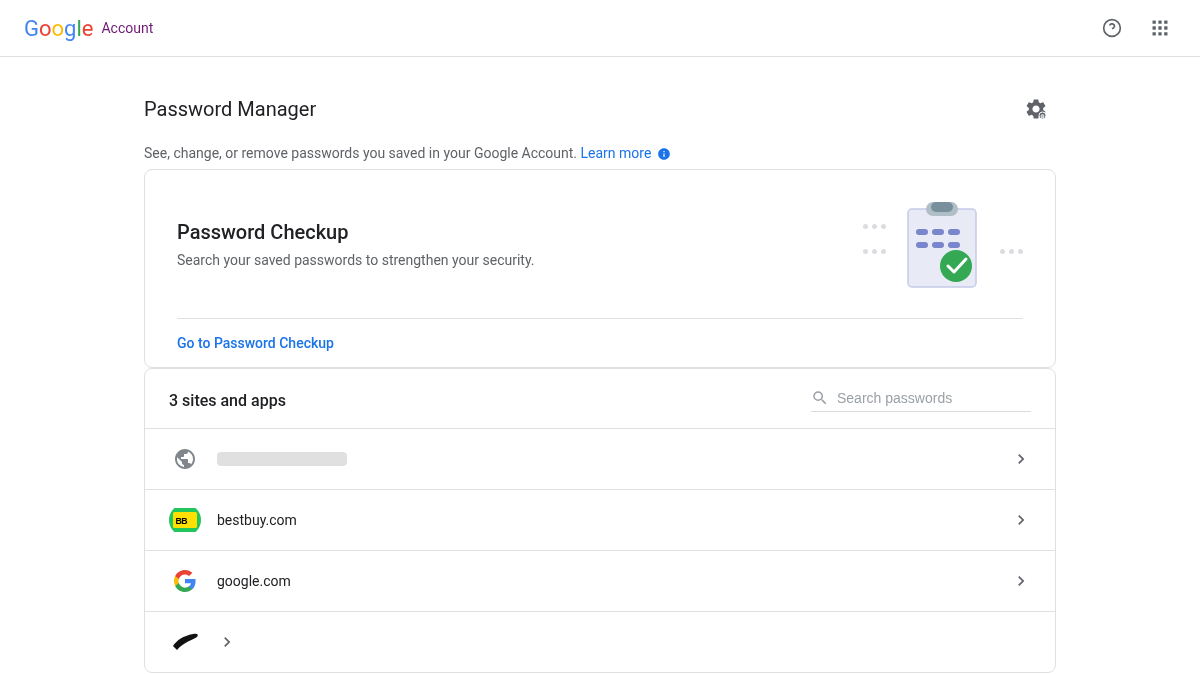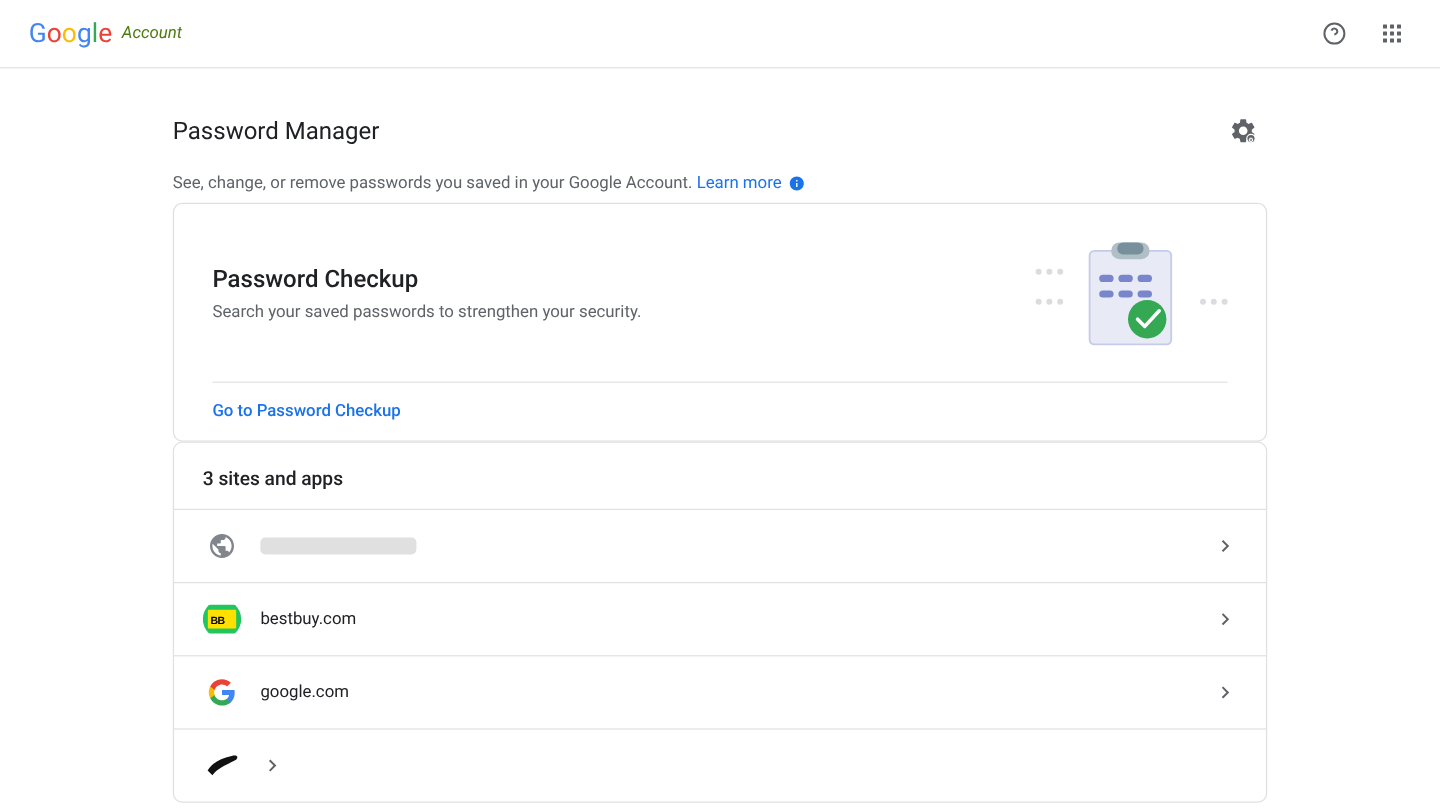--- a/index.html
+++ b/index.html
@@ -28,23 +28,22 @@
       align-items: center;
       gap: 0;
     }
     .google-logo span { font-size: 22px; font-weight: 400; }
     .g-blue { color: #4285F4; }
     .g-red { color: #EA4335; }
     .g-yellow { color: #FBBC04; }
     .g-green { color: #34A853; }
     .account-text {
       font-size: 14px;
-      color: #4d7c0f;
+      color: #701a75;
       margin-left: 2px;
-      font-style: italic;
     }
     .header-right {
       display: flex;
       align-items: center;
       gap: 16px;
     }
     .icon-btn {
       width: 32px;
       height: 32px;
       display: flex;
@@ -346,20 +345,26 @@
     </div>
     <hr class="checkup-divider">
     <div class="checkup-link-row">
       <a href="#" class="checkup-link">Go to Password Checkup</a>
     </div>
   </div>
 
   <div class="card list-card">
     <div class="list-header">
       <span class="list-title">3 sites and apps</span>
+      <div class="search-box">
+        <svg width="18" height="18" viewBox="0 0 24 24" fill="#9aa0a6">
+          <path d="M15.5 14h-.79l-.28-.27A6.471 6.471 0 0 0 16 9.5 6.5 6.5 0 1 0 9.5 16c1.61 0 3.09-.59 4.23-1.57l.27.28v.79l5 4.99L20.49 19l-4.99-5zm-6 0C7.01 14 5 11.99 5 9.5S7.01 5 9.5 5 14 7.01 14 9.5 11.99 14 9.5 14z"></path>
+        </svg>
+        <input type="text" placeholder="Search passwords" style="">
+      </div>
     </div>
 
     <div class="password-item">
       <div class="site-icon">
         <svg width="24" height="24" viewBox="0 0 24 24" fill="#80868b">
           <path d="M12 2C6.48 2 2 6.48 2 12s4.48 10 10 10 10-4.48 10-10S17.52 2 12 2zm-1 17.93c-3.95-.49-7-3.85-7-7.93 0-.62.08-1.21.21-1.79L9 15v1c0 1.1.9 2 2 2v1.93zm6.9-2.54c-.26-.81-1-1.39-1.9-1.39h-1v-3c0-.55-.45-1-1-1H8v-2h2c.55 0 1-.45 1-1V7h2c1.1 0 2-.9 2-2v-.41c2.93 1.19 5 4.06 5 7.41 0 2.08-.8 3.97-2.1 5.39z"></path>
         </svg>
       </div>
       <div class="site-name">
         <div class="blurred-text"></div>

